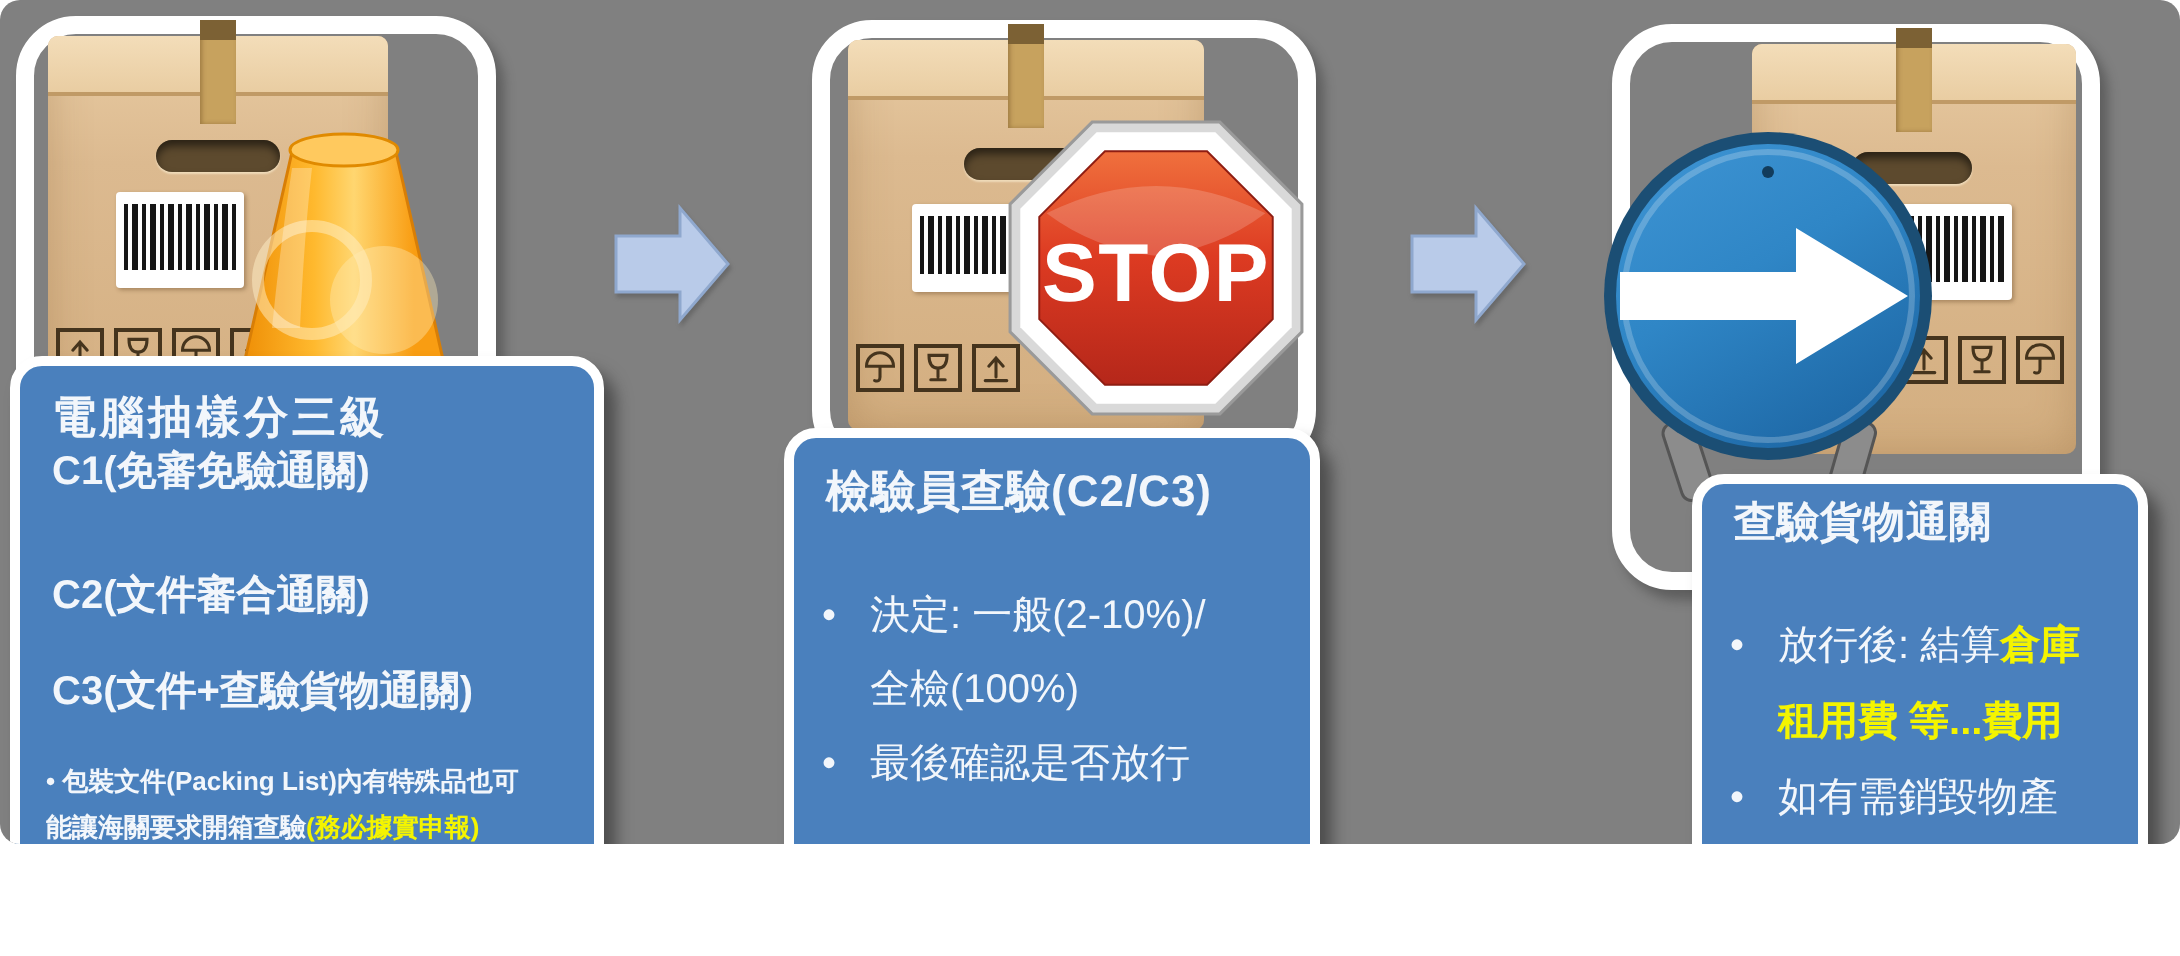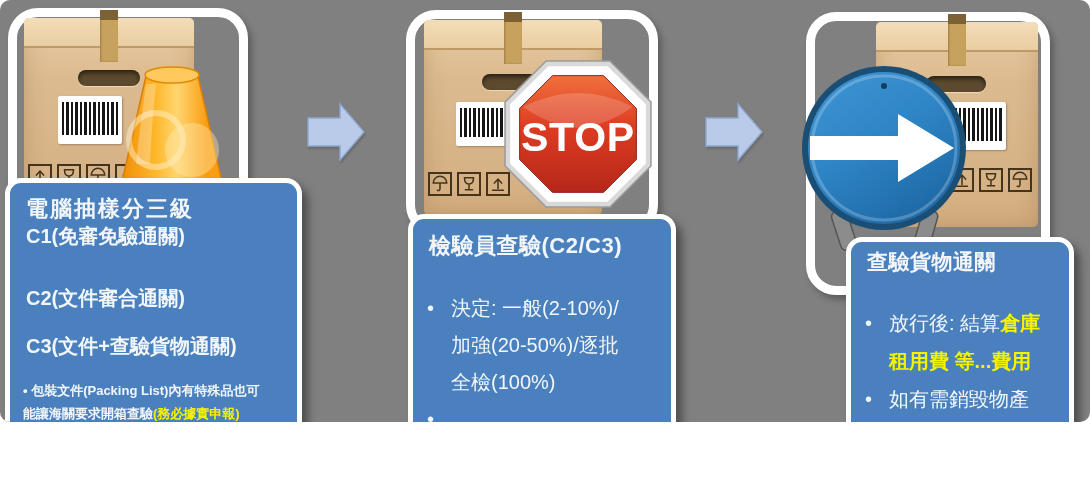--- a/index.html
+++ b/index.html
@@ -210,33 +210,35 @@
     <div class="bb-title">電腦抽樣分三級</div>
     <div class="bb-item it0">C1(免審免驗通關)</div>
     <div class="bb-item it1">C2(文件審合通關)</div>
     <div class="bb-item it2">C3(文件+查驗貨物通關)</div>
     <div class="bb-note">
       <div><span>• 包裝文件(Packing List)內有特殊品也可</span><span class="yellow"></span></div>
       <div><span>能讓海關要求開箱查驗</span><span class="yellow">(務必據實申報)</span></div>
     </div>
   </div>
 
-  <div class="blue-box p2" style="left:408px;top:214px;width:268px;height:240px">
+  <div class="blue-box p2" style="left:392px;top:214px;width:268px;height:240px">
     <div class="bb-title">檢驗員查驗(C2/C3)</div>
     <div class="bullets">
       <div class="bullet">
         <span class="dot">•</span>
         <div class="btext">
           <div>決定: 一般(2-10%)/</div>
-          <div>加強(20-50%)/逐批</div>
           <div>全檢(100%)</div>
         </div>
       </div>
       <div class="bullet">
         <span class="dot">•</span>
+        <div class="btext">
+          <div>最後確認是否放行</div>
+        </div>
       </div>
     </div>
   </div>
 
   <div class="blue-box p3" style="left:846px;top:237px;width:228px;height:225px">
     <div class="bb-title">查驗貨物通關</div>
     <div class="bullets">
       <div class="bullet">
         <span class="dot">•</span>
         <div class="btext">

